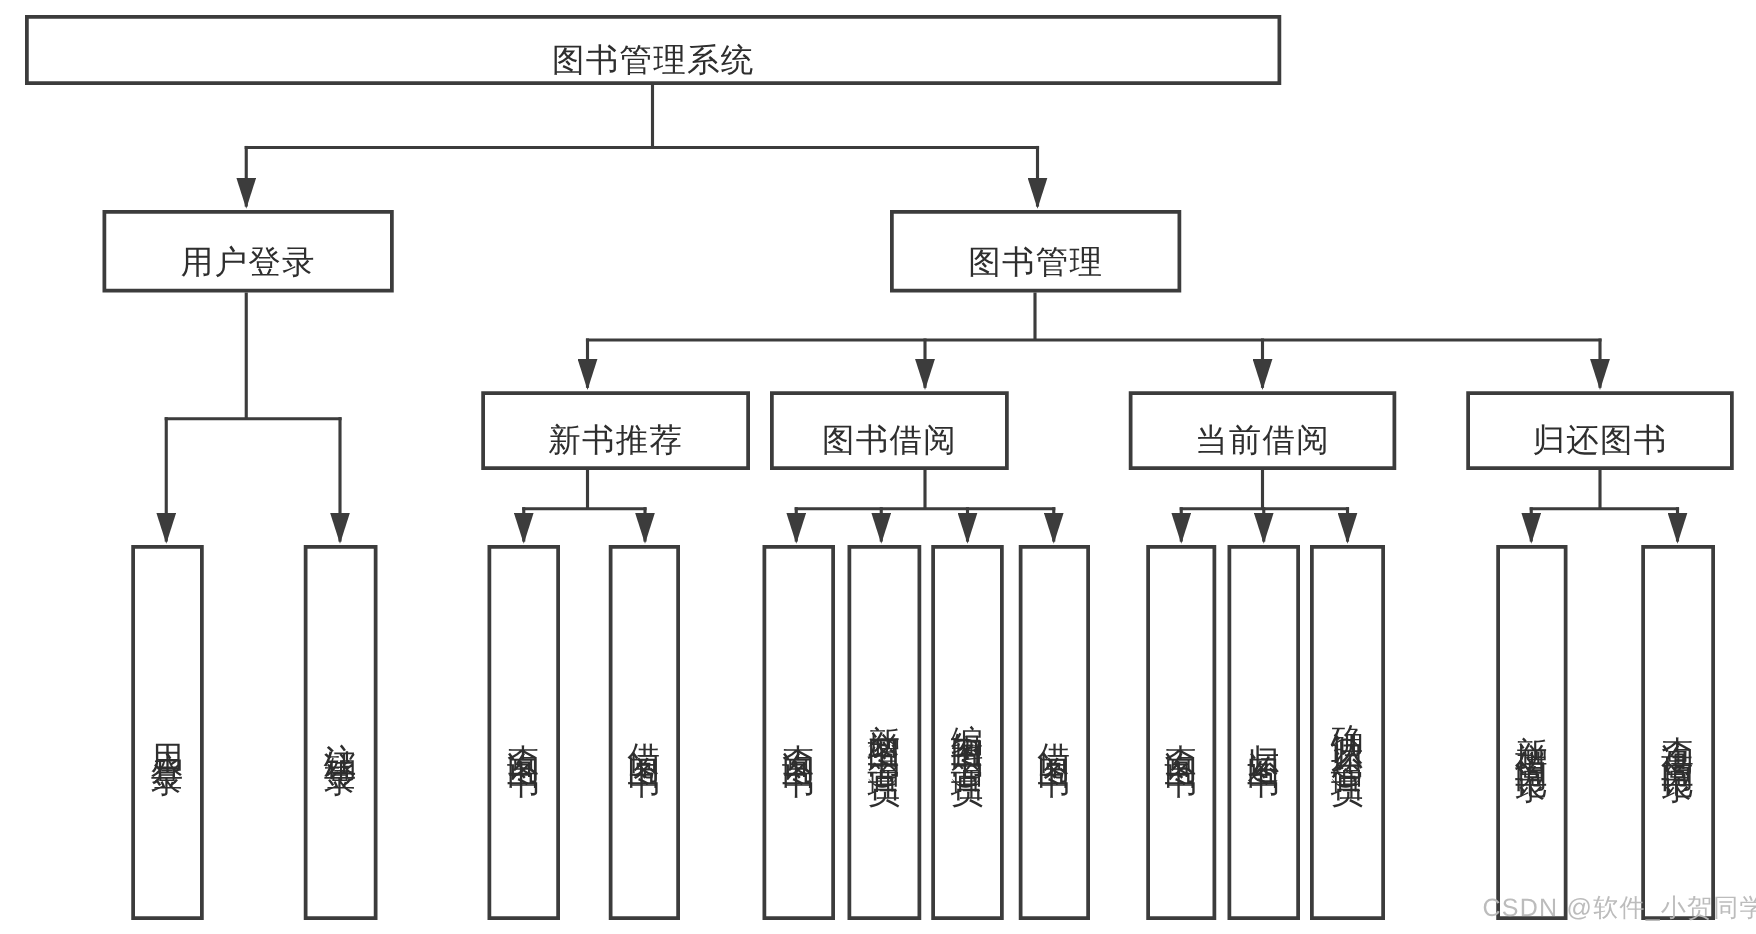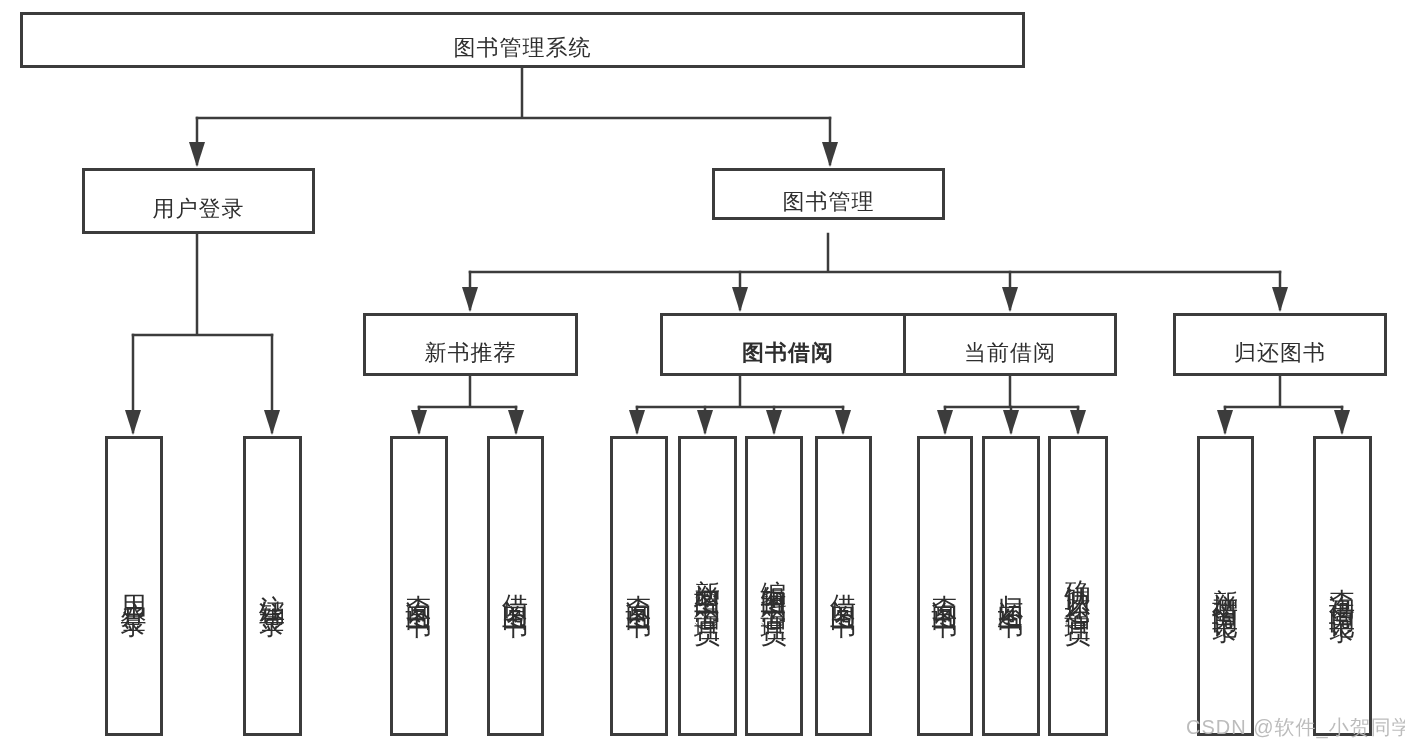--- a/index.html
+++ b/index.html
@@ -5,21 +5,21 @@
   html,body{margin:0;padding:0;background:#ffffff;}
   .canvas{
     position:relative;width:1405px;height:747px;background:#ffffff;
     font-family:"Liberation Sans","DejaVu Sans",sans-serif;color:#2e2e2e;overflow:hidden;
   }
   .connectors{position:absolute;left:0;top:0;width:1405px;height:747px;}
   .node{
     position:absolute;background:#ffffff;border:3px solid #3c3c3c;box-sizing:border-box;
     display:flex;align-items:center;justify-content:center;
   }
-  .hlabel{font-size:22px;letter-spacing:1px;white-space:nowrap;margin-top:16px;}
+  .hlabel{font-size:26px;letter-spacing:1px;white-space:nowrap;margin-top:16px;}
   .vbox{top:436px;height:300px;}
   .vlabel{
     writing-mode:vertical-rl;text-orientation:mixed;
     font-size:26px;line-height:1;letter-spacing:6px;
   }
   .watermark{
     position:absolute;left:1186px;top:714px;font-size:20px;line-height:26px;
     color:#b9b9b9;letter-spacing:1px;white-space:nowrap;opacity:.95;
   }
 </style>
@@ -78,28 +78,28 @@
     </g>
   </svg>
 
   <div class="node" style="left:20px;top:12px;width:1005px;height:56px;">
     <span class="hlabel">图书管理系统</span>
   </div>
 
   <div class="node" style="left:82px;top:168px;width:233px;height:66px;">
     <span class="hlabel">用户登录</span>
   </div>
-  <div class="node" style="left:712px;top:168px;width:233px;height:52px;">
+  <div class="node" style="left:712px;top:168px;width:233px;height:66px;">
     <span class="hlabel">图书管理</span>
   </div>
 
-  <div class="node" style="left:363px;top:313px;width:215px;height:63px;">
+  <div class="node" style="left:385px;top:313px;width:215px;height:63px;">
     <span class="hlabel">新书推荐</span>
   </div>
-  <div class="node" style="left:660px;top:313px;width:256px;height:63px;font-weight:bold;">
+  <div class="node" style="left:616px;top:313px;width:191px;height:63px;">
     <span class="hlabel">图书借阅</span>
   </div>
   <div class="node" style="left:903px;top:313px;width:214px;height:63px;">
     <span class="hlabel">当前借阅</span>
   </div>
   <div class="node" style="left:1173px;top:313px;width:214px;height:63px;">
     <span class="hlabel">归还图书</span>
   </div>
 
   <div class="node vbox" style="left:105px;width:58px;">

